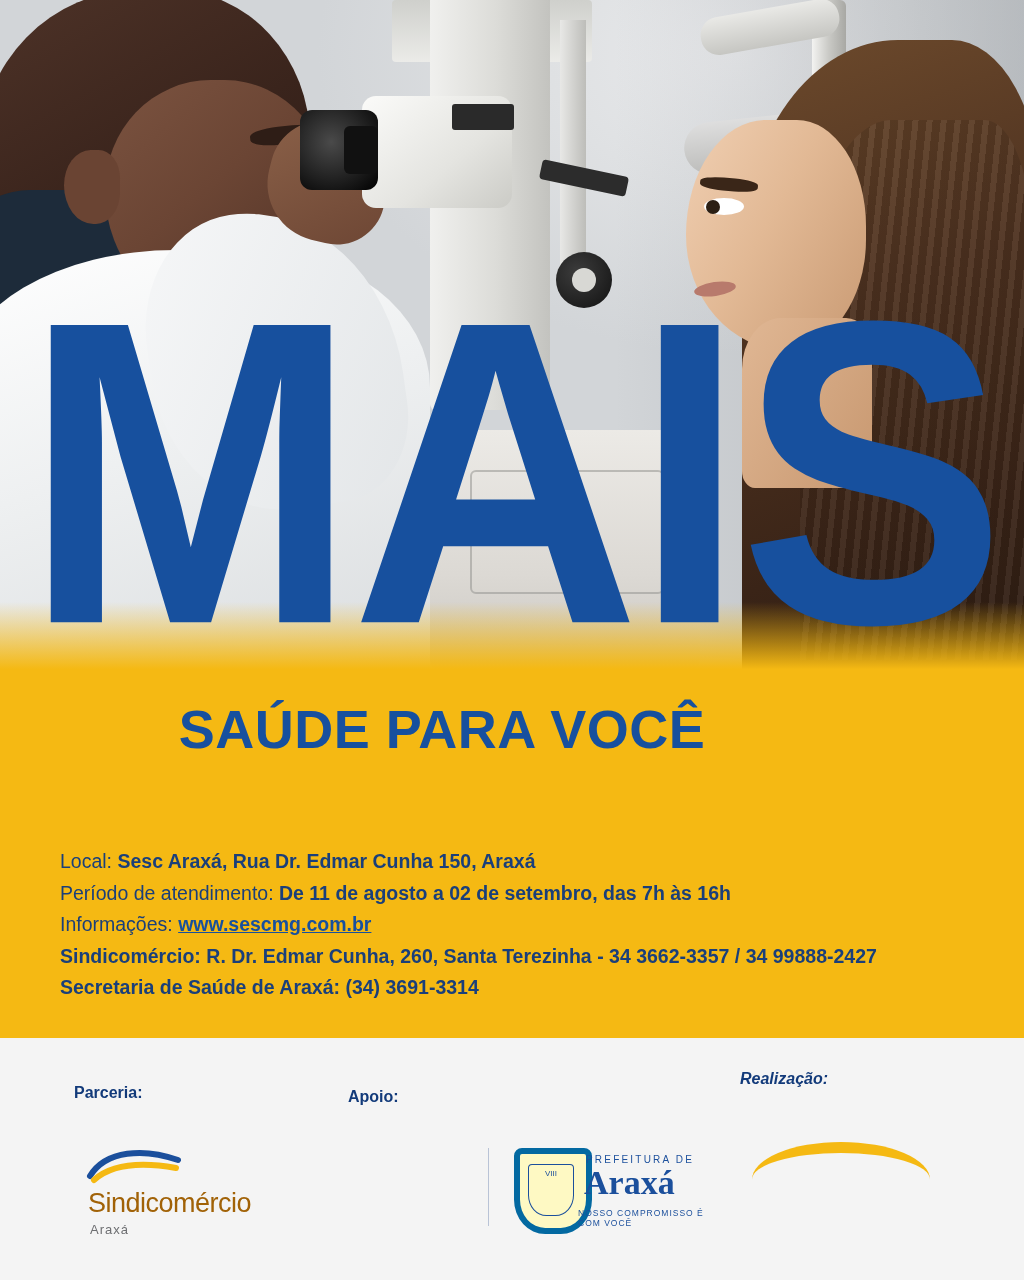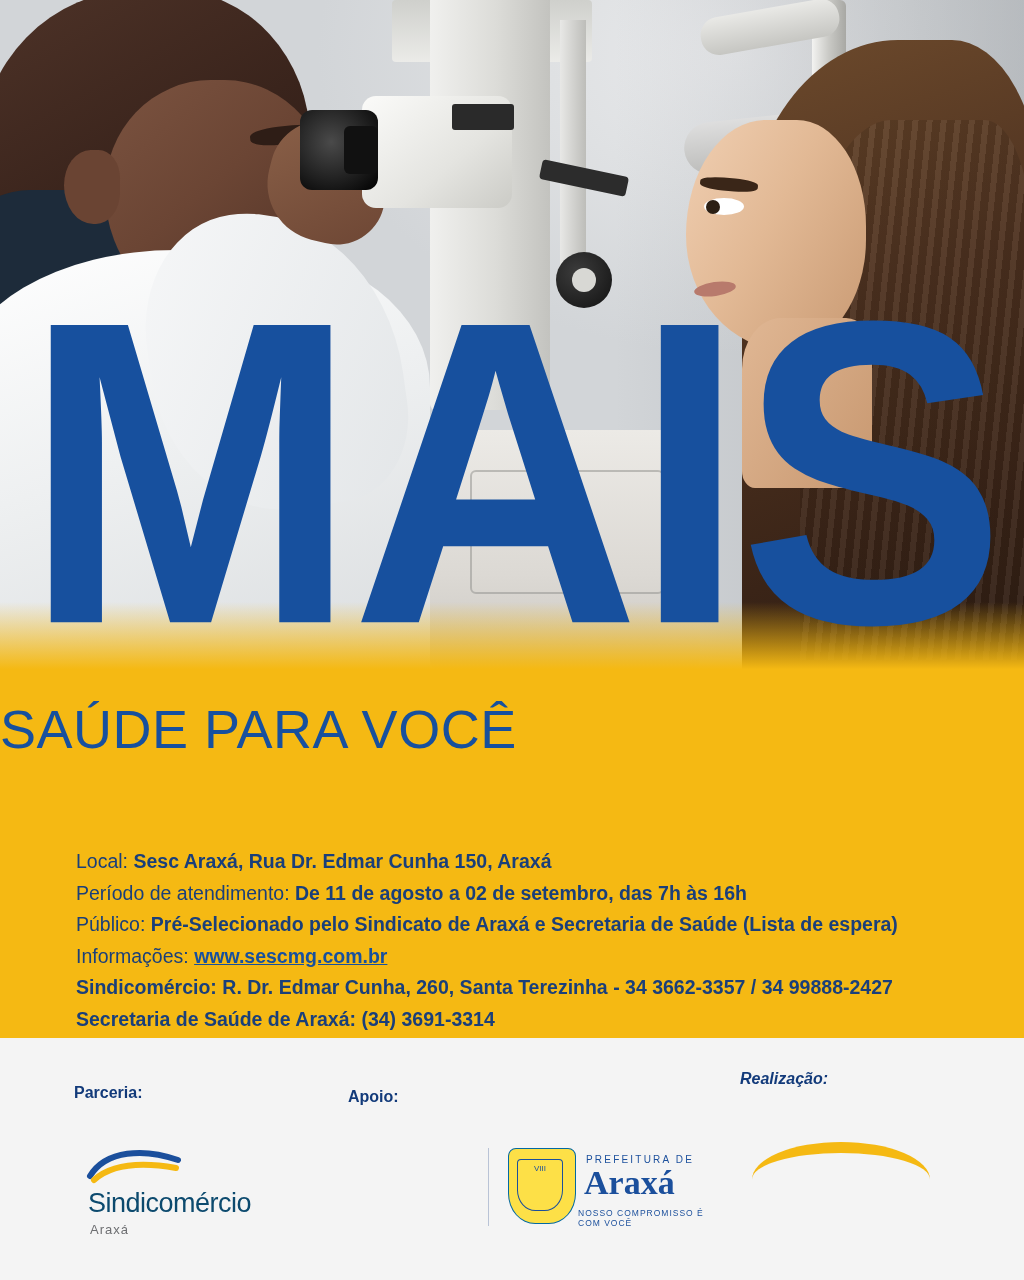--- a/index.html
+++ b/index.html
@@ -308,43 +308,43 @@
     z-index: 5;
     transform: scaleY(1.08);
     transform-origin: top center;
   }
 
   .subhead {
     position: absolute;
     left: 0;
     top: 698px;
     width: 884px;
-    text-align: left;
-    font-weight: normal;
+    text-align: center;
+    font-weight: bold;
     font-size: 54px;
     letter-spacing: 0.5px;
     color: #17509e;
     z-index: 6;
   }
 
   .tagline {
     position: absolute;
     left: 0;
     top: 792px;
     width: 1024px;
     text-align: center;
     font-size: 32px;
     color: #17509e;
     z-index: 6;
   }
 
   
   .info {
     position: absolute;
-    left: 76px;
+    left: 60px;
     top: 846px;
     width: 900px;
     color: #1a3f7a;
     font-size: 19.5px;
     line-height: 1.62;
     z-index: 6;
   }
   .info .row { white-space: nowrap; }
   .info .lbl { font-weight: normal; }
   .info .lbl-b { font-weight: bold; }
@@ -381,21 +381,21 @@
     position: absolute;
     left: 80px;
     top: 108px;
     width: 220px;
     height: 90px;
   }
   .sind-text {
     position: absolute;
     left: 8px; top: 42px;
     font-size: 27px;
-    color: #0c4a6e;
+    color: #a16207;
     letter-spacing: -0.5px;
   }
   .sind-sub {
     position: absolute;
     left: 10px; top: 76px;
     font-size: 13px;
     color: #6d6e71;
     letter-spacing: 1px;
   }
 
@@ -432,25 +432,25 @@
   
   .logo-araxa {
     position: absolute;
     left: 506px;
     top: 104px;
     width: 200px;
     height: 92px;
   }
   .araxa-crest {
     position: absolute;
-    left: 2px; top: 6px;
+    left: 8px; top: 6px;
     width: 66px; height: 74px;
-    border: 1px solid #0369a1;
+    border: 6px solid #0369a1;
     border-radius: 8px 8px 40% 40%;
-    background: #fde047;
+    background: #fef9c3;
   }
   .araxa-crest-inner {
     position: absolute;
     left: 8px; top: 10px;
     width: 46px; height: 52px;
     border: 1px solid #1b4f9c;
     border-radius: 4px 4px 40% 40%;
     font-size: 8px;
     color: #1b4f9c;
     text-align: center;
@@ -560,24 +560,20 @@
   <div class="info">
     <div class="row">
       <span class="lbl">Local:</span>
       <span class="val-b">Sesc Araxá, Rua Dr. Edmar Cunha 150, Araxá</span>
     </div>
     <div class="row">
       <span class="lbl">Período de atendimento:</span>
       <span class="val-b">De 11 de agosto a 02 de setembro, das 7h às 16h</span>
     </div>
     <div class="row">
-      <span class="lbl">Público:</span>
-      <span class="val-b">Pré-Selecionado pelo Sindicato de Araxá e Secretaria de Saúde (Lista de espera)</span>
-    </div>
-    <div class="row">
       <span class="lbl">Informações:</span>
       <a class="link" href="#">www.sescmg.com.br</a>
     </div>
     <div class="row">
       <span class="lbl-b">Sindicomércio:</span>
       <span class="val">R. Dr. Edmar Cunha, 260, Santa Terezinha - 34 3662-3357 / 34 99888-2427</span>
     </div>
     <div class="row">
       <span class="lbl-b">Secretaria de Saúde de Araxá:</span>
       <span class="val">(34) 3691-3314</span>

